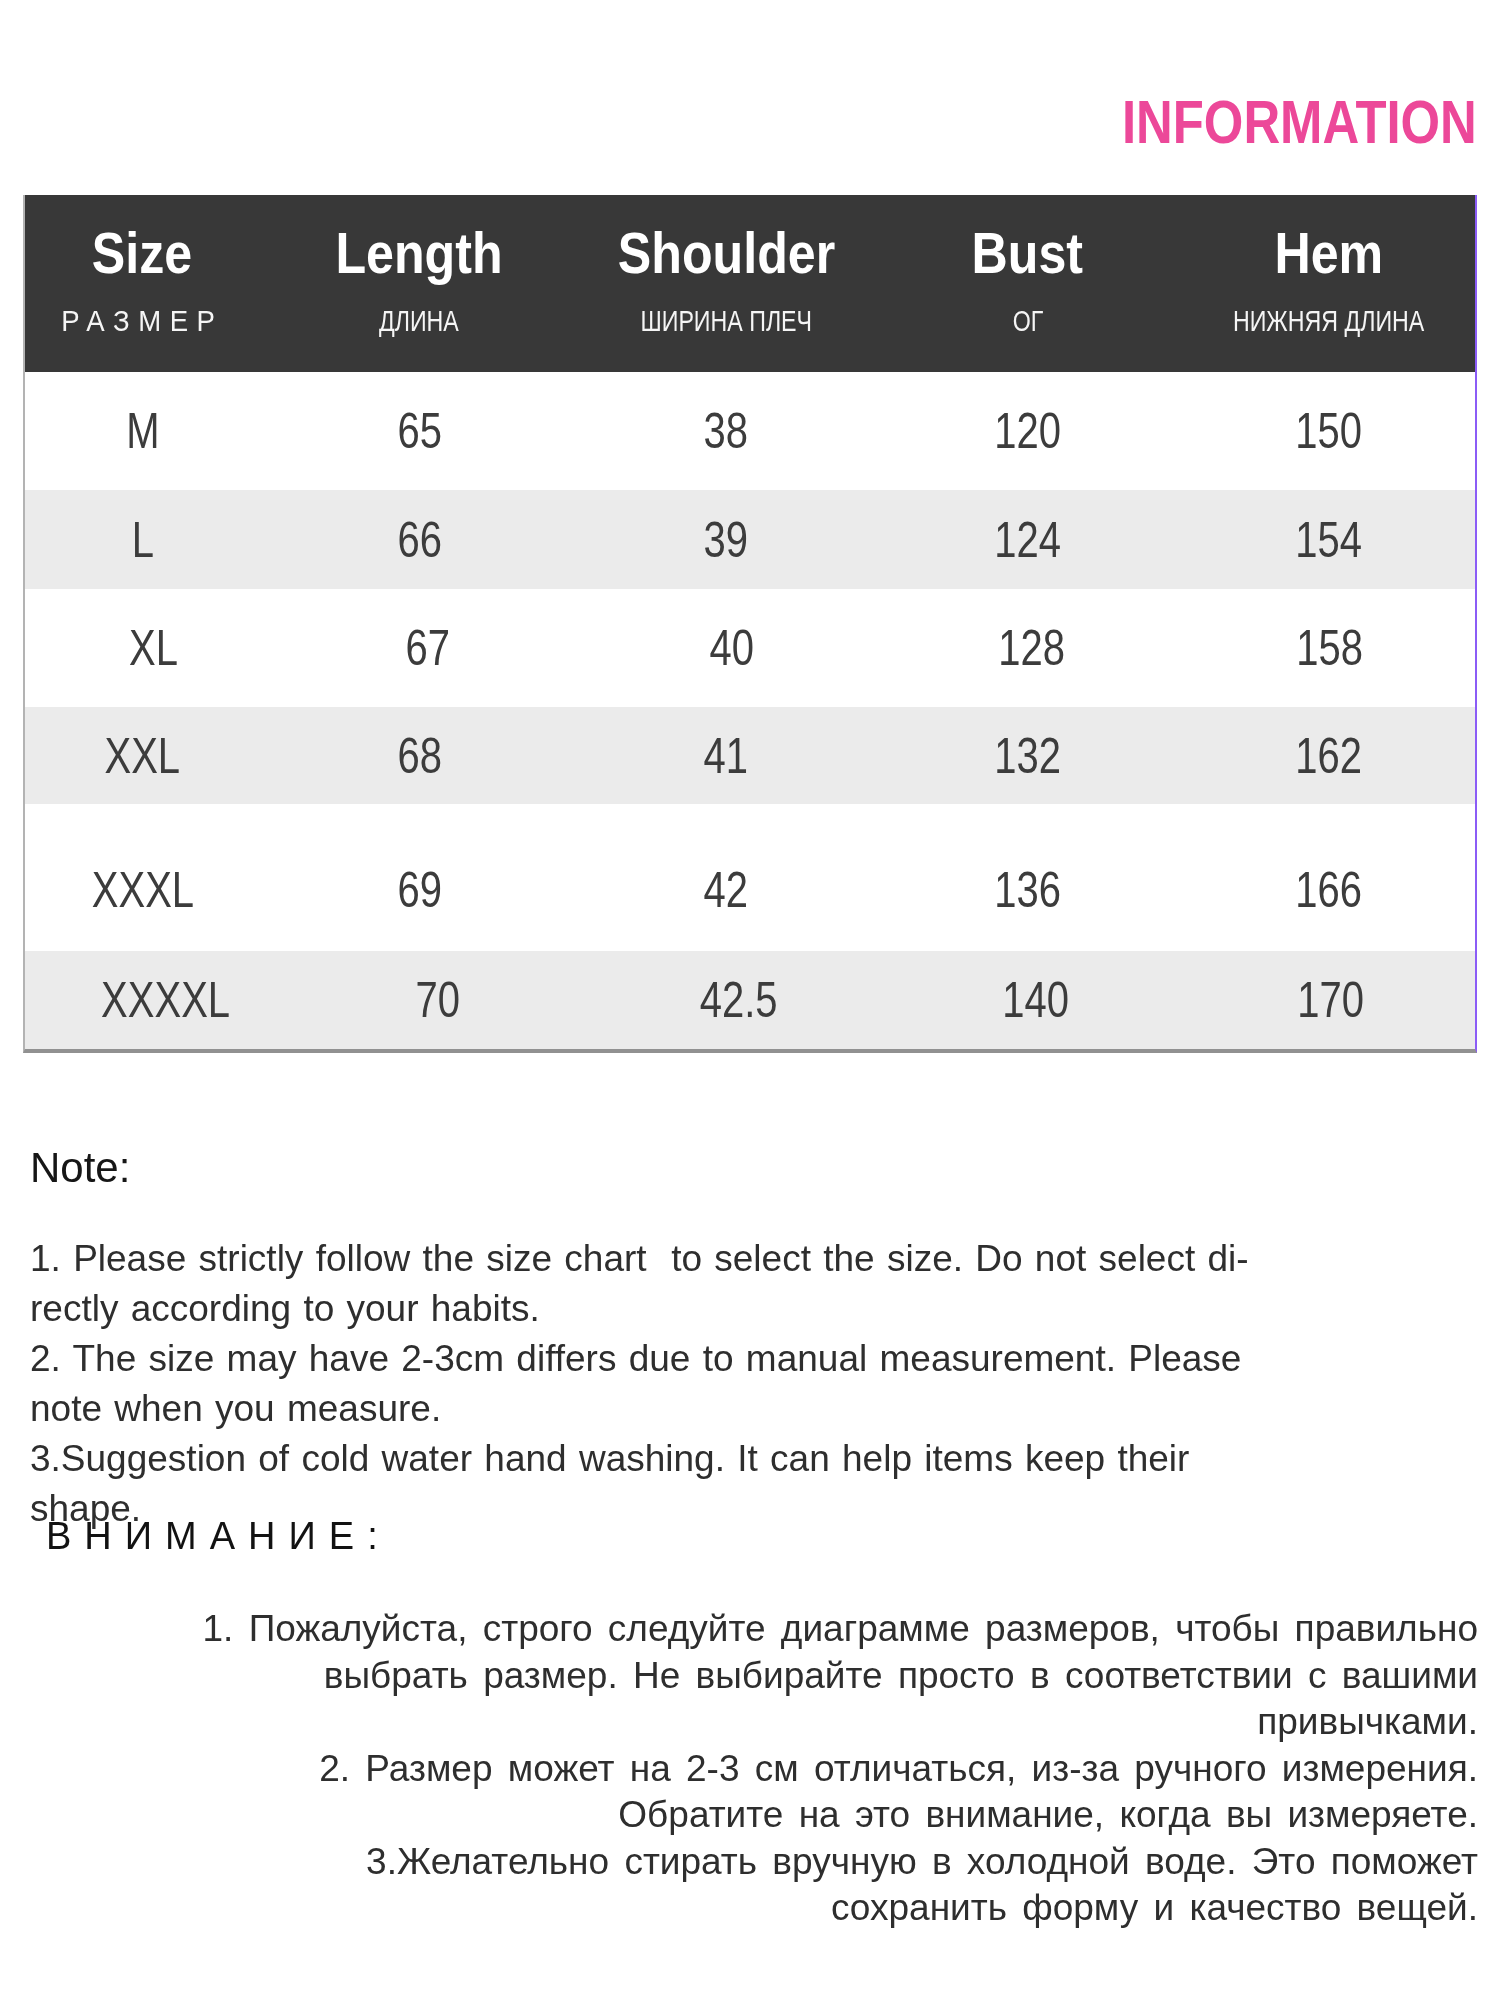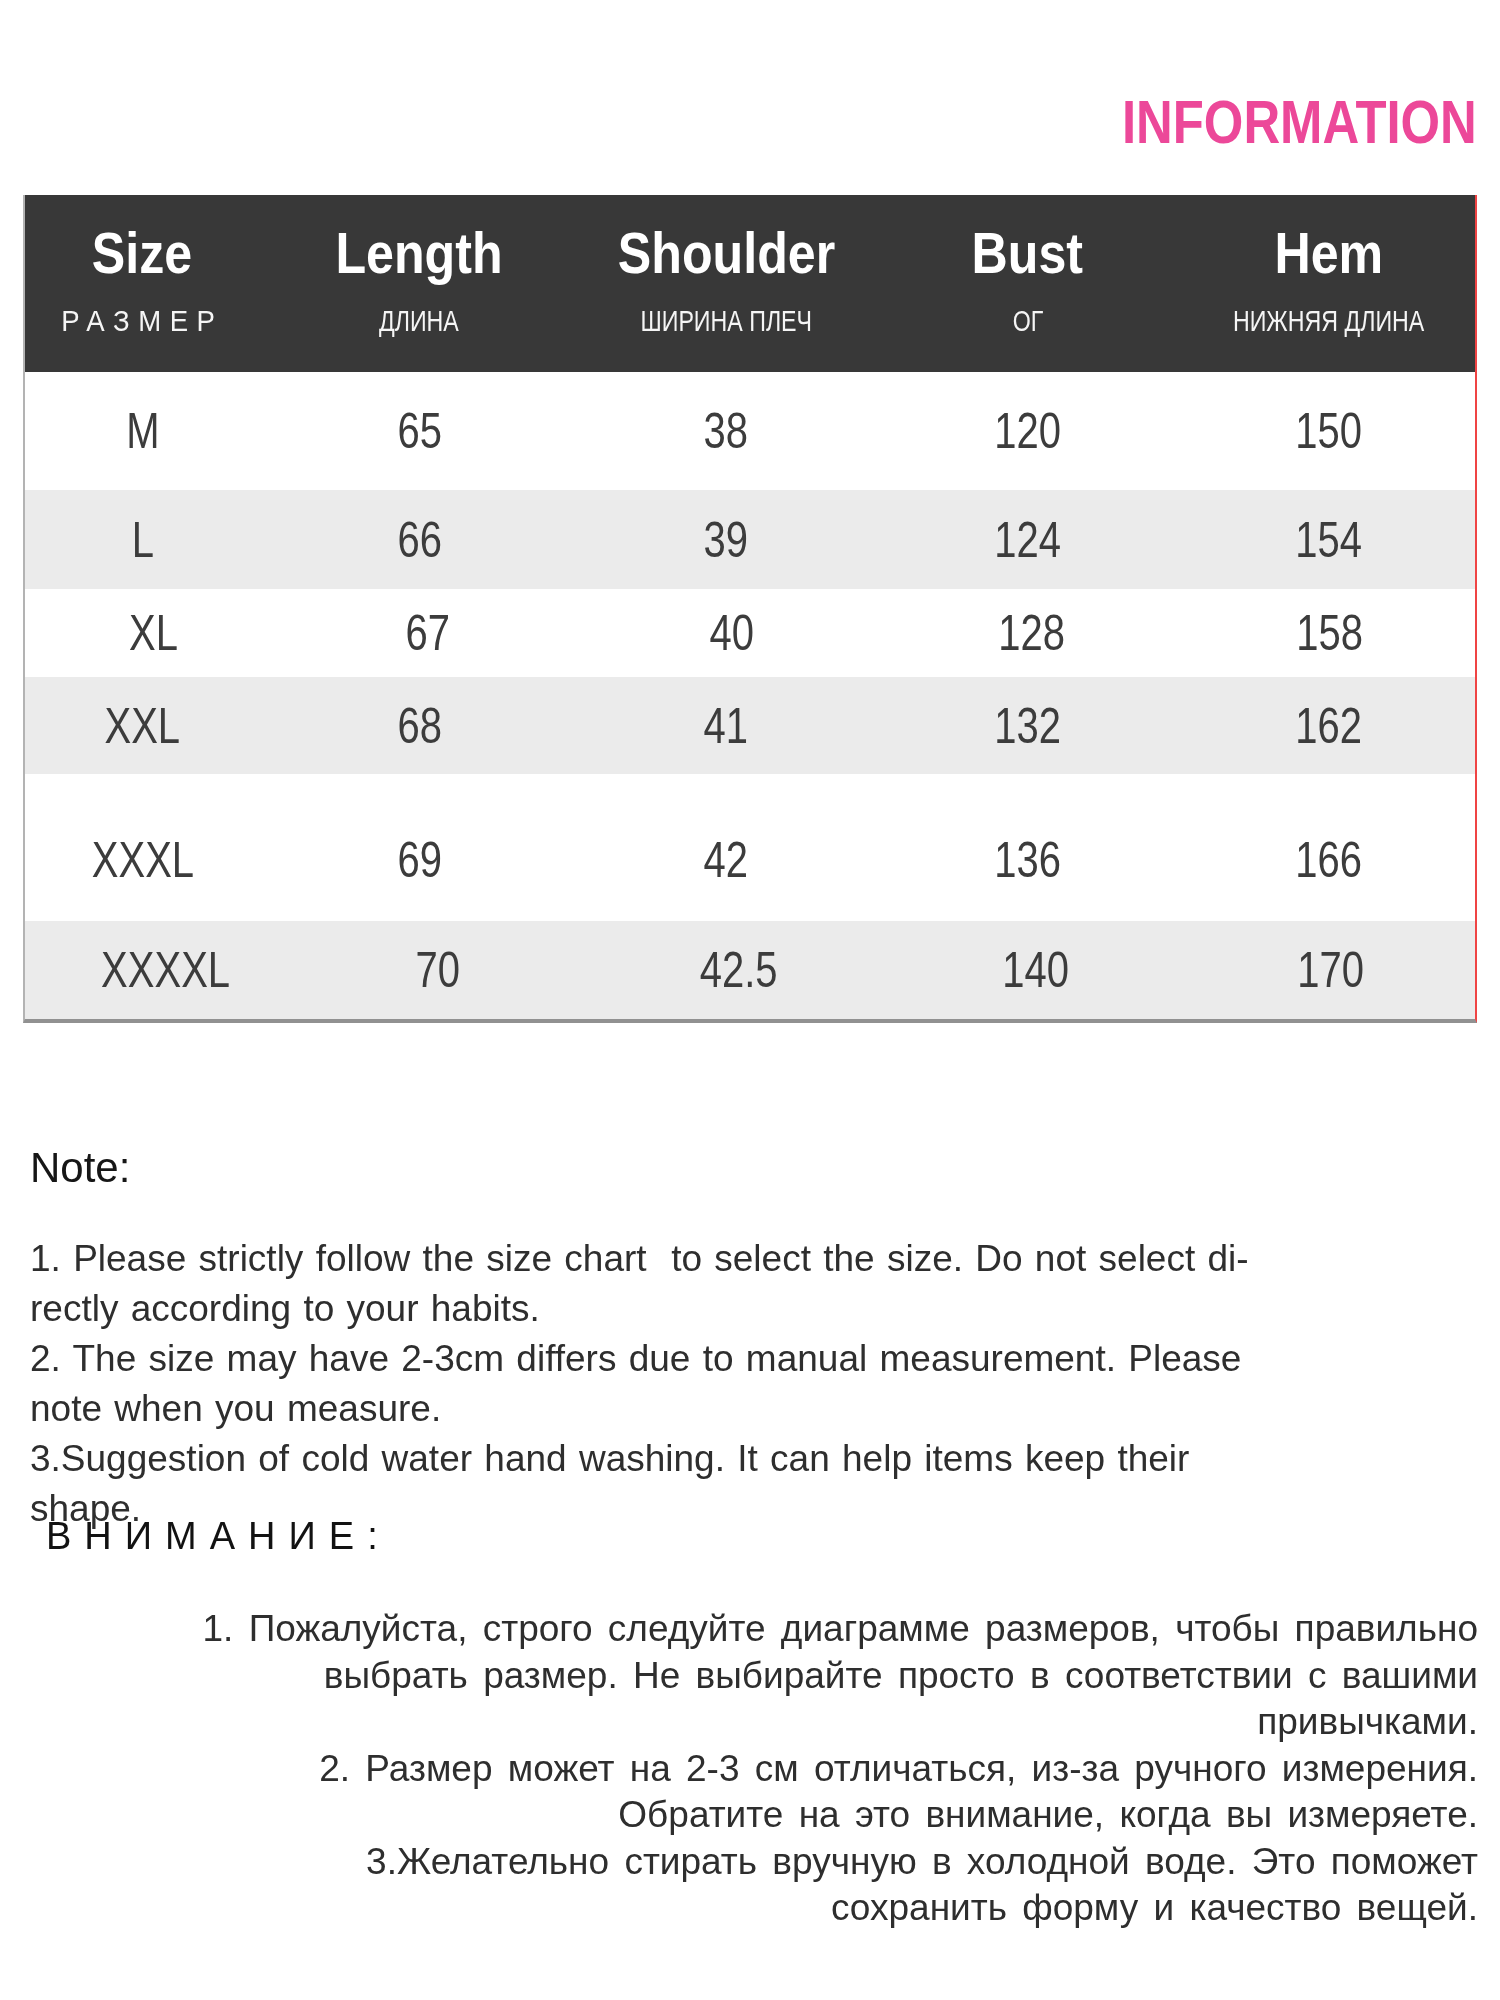--- a/index.html
+++ b/index.html
@@ -31,21 +31,21 @@
     letter-spacing: 0px;
   }
   .title .cnd80 { transform: scaleX(0.82); }
 
   
   .size-table {
     position: absolute;
     top: 195px; left: 23px;
     width: 1454px;
     border-left: 2px solid #b3b3b3;
-    border-right: 2px solid #ef4444;
+    border-right: 2px solid #8b5cf6;
     border-bottom: 4px solid #919191;
     background: #fff;
   }
   .grid-row {
     display: grid;
     grid-template-columns: 16.2% 22% 20.3% 21.3% 20.2%;
   }
   .thead {
     background: #383838;
     height: 177px;
@@ -70,21 +70,21 @@
     font-size: 29px;
     font-weight: 400;
     color: #f5f5f5;
   }
   .th-ru-spaced .cnd88 { letter-spacing: 9px; transform: scaleX(0.95); }
 
   .trow { background: #ffffff; }
   .trow.alt { background: #ebebeb; }
   .r-m    { height: 118px; }
   .r-l    { height: 99px;  }
-  .r-xl   { height: 88px; padding-left: 12px; }
+  .r-xl   { height: 118px; padding-left: 12px; }
   .r-xxl  { height: 97px;  }
   .r-xxxl { height: 122px; margin-top: 25px; }
   .r-xxxxl{ height: 98px; padding-left: 25px;  }
   .td {
     display: flex;
     align-items: center;
     justify-content: center;
     font-size: 50px;
     font-weight: 400;
     color: #3c3c3c;

